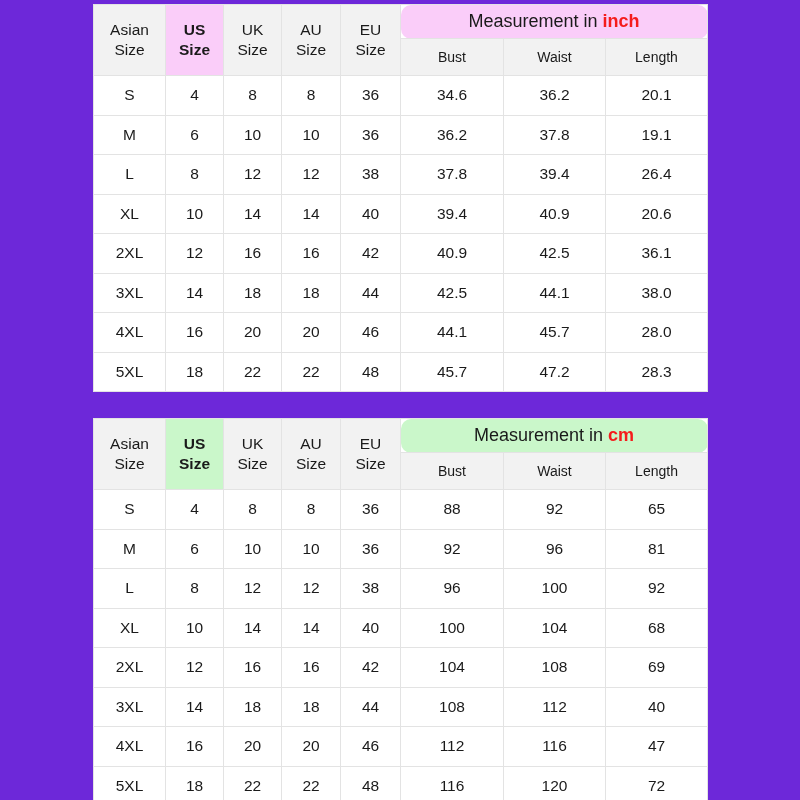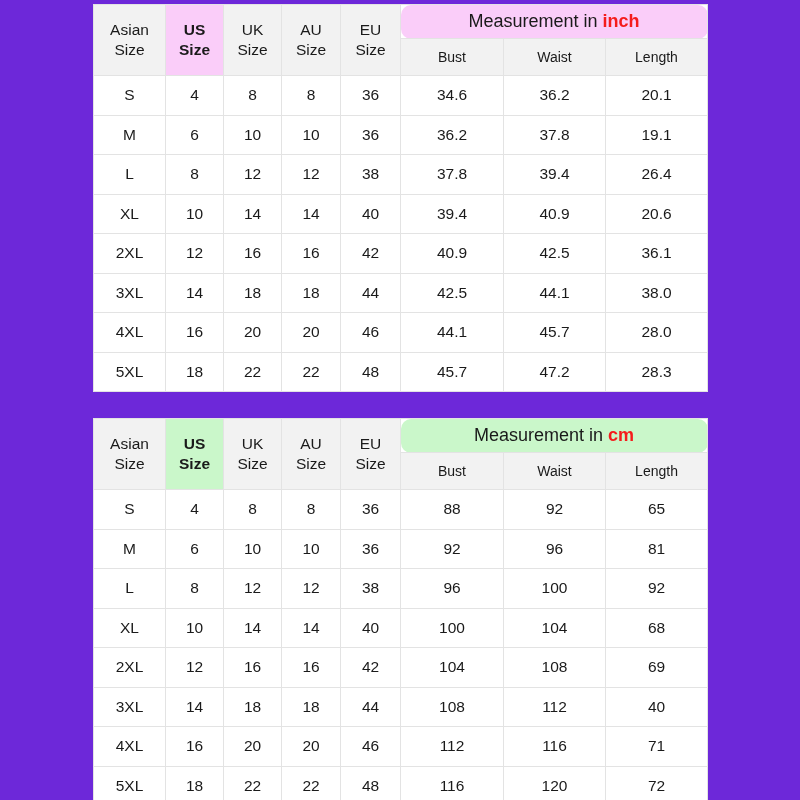--- a/index.html
+++ b/index.html
@@ -339,21 +339,21 @@
             <td>40</td>
           </tr>
           <tr>
             <td>4XL</td>
             <td class="us-cell">16</td>
             <td>20</td>
             <td>20</td>
             <td>46</td>
             <td>112</td>
             <td>116</td>
-            <td>71</td>
+            <td>47</td>
           </tr>
           <tr>
             <td>5XL</td>
             <td class="us-cell">18</td>
             <td>22</td>
             <td>22</td>
             <td>48</td>
             <td>116</td>
             <td>120</td>
             <td>72</td>

